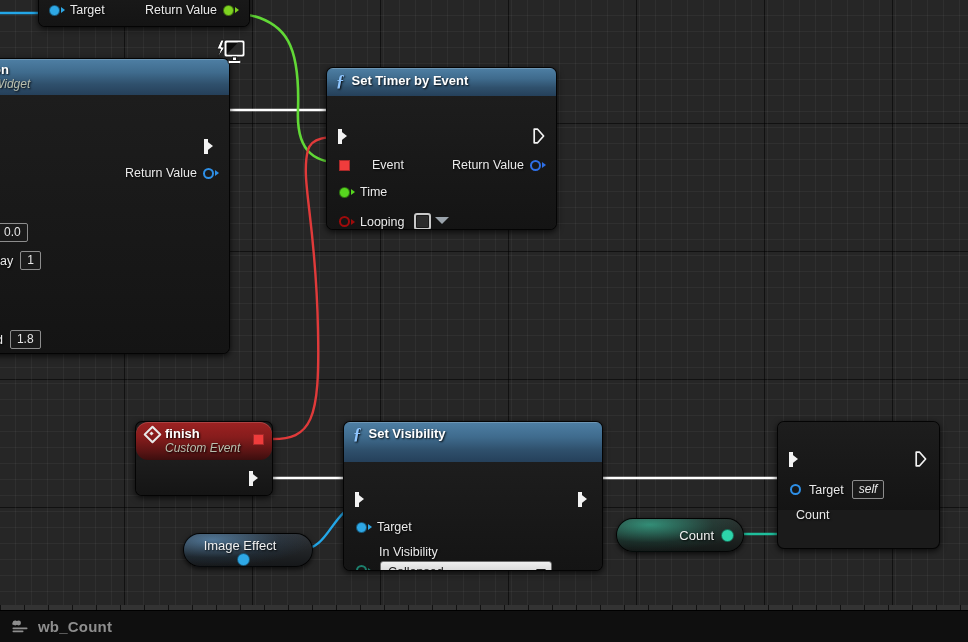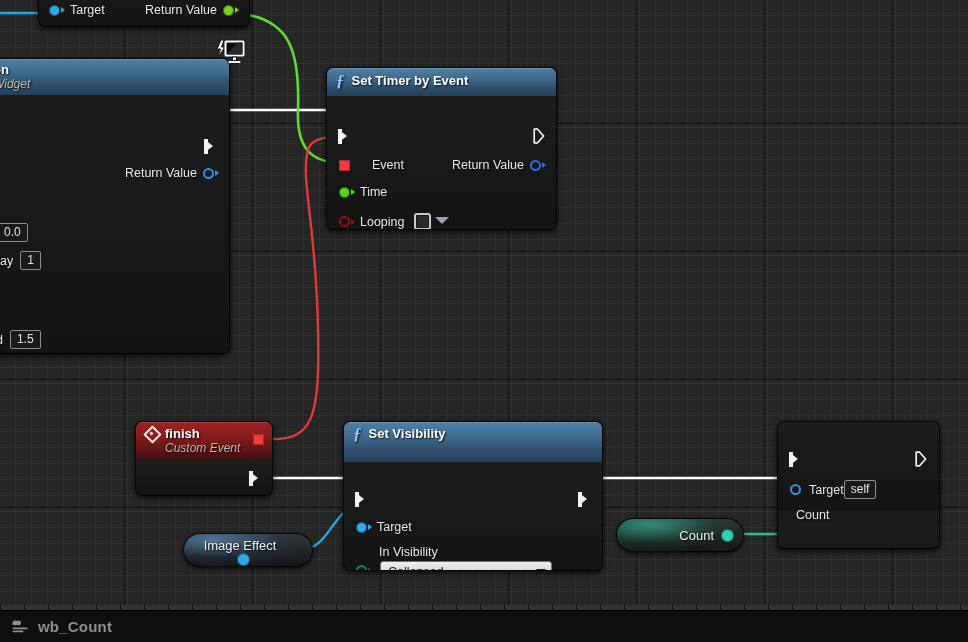--- a/index.html
+++ b/index.html
@@ -68,20 +68,21 @@
     padding: 5px 10px 5px 9px;
     box-sizing: border-box;
   }
   .hdr-fn {
     background: linear-gradient(to bottom, #4e7fa4 0%, #3f6b8d 38%, #2f506c 70%, #25405a 100%);
     box-shadow: inset 0 1px 0 rgba(255,255,255,0.18);
   }
   .hdr-event {
     background: linear-gradient(to bottom, #9d2222 0%, #861c1c 40%, #5a1414 78%, #3c0e0e 100%);
     box-shadow: inset 0 1px 0 rgba(255,255,255,0.15);
+    border-radius: 12px;
   }
   .node-title {
     font-size: 13px;
     font-weight: bold;
     color: #ffffff;
     text-shadow: 1px 1px 2px rgba(0,0,0,0.9);
     line-height: 15px;
     white-space: nowrap;
   }
   .node-subtitle {
@@ -386,21 +387,21 @@
         <span class="val-box">0.0</span>
       </div>
 
       <div style="position:absolute; left:108px; top:156px; display:flex; align-items:center; gap:7px;">
         <span class="pin-label">Play</span>
         <span class="val-box">1</span>
       </div>
 
       <div style="position:absolute; left:108px; top:235px; display:flex; align-items:center; gap:7px;">
         <span class="pin-label">ed</span>
-        <span class="val-box">1.5</span>
+        <span class="val-box">1.8</span>
       </div>
 
     </div>
   </div>
 
   <div class="monitor-badge" style="left:212px; top:38px;">
     <svg width="34" height="30" viewBox="0 0 34 30">
       <path d="M9 2 L5 11 L8.5 11 L6 19 L13 9 L9.5 9 L12 2 Z" fill="#ffffff" stroke="#1b1b1b" stroke-width="1"></path>
       <rect x="12" y="2" width="21" height="17" rx="2" fill="#ffffff" stroke="#1b1b1b" stroke-width="1"></rect>
       <rect x="14.5" y="4.5" width="16" height="12" rx="1" fill="#0c0c0c"></rect>
@@ -526,21 +527,21 @@
         <span class="pin-exec-outline">
           <svg width="12" height="16" viewBox="0 0 12 16">
             <path d="M1.2 1.2 L1.2 14.8 L4.6 14.8 L10.6 8 L4.6 1.2 Z" fill="none" stroke="#f2f2f2" stroke-width="1.7" stroke-linejoin="round"></path>
           </svg>
         </span>
       </div>
 
       <div class="pin-row" style="left:12px; top:58px;">
         <span class="pin-circle hollow" style="color:#2e8fe6;"></span>
         <span class="pin-label" style="margin-left:8px;">Target</span>
-        <span class="val-box" style="">self</span>
+        <span class="val-box" style="margin-left:8px;font-style:italic;">self</span>
       </div>
 
       <div class="pin-row" style="left:12px; top:86px;">
 
         <span class="pin-label" style="margin-left:6px;">Count</span>
       </div>
     </div>
   </div>
 
   <div class="pill-node pill-blue" style="left:183px; top:533px; width:130px;flex-direction:column;">

